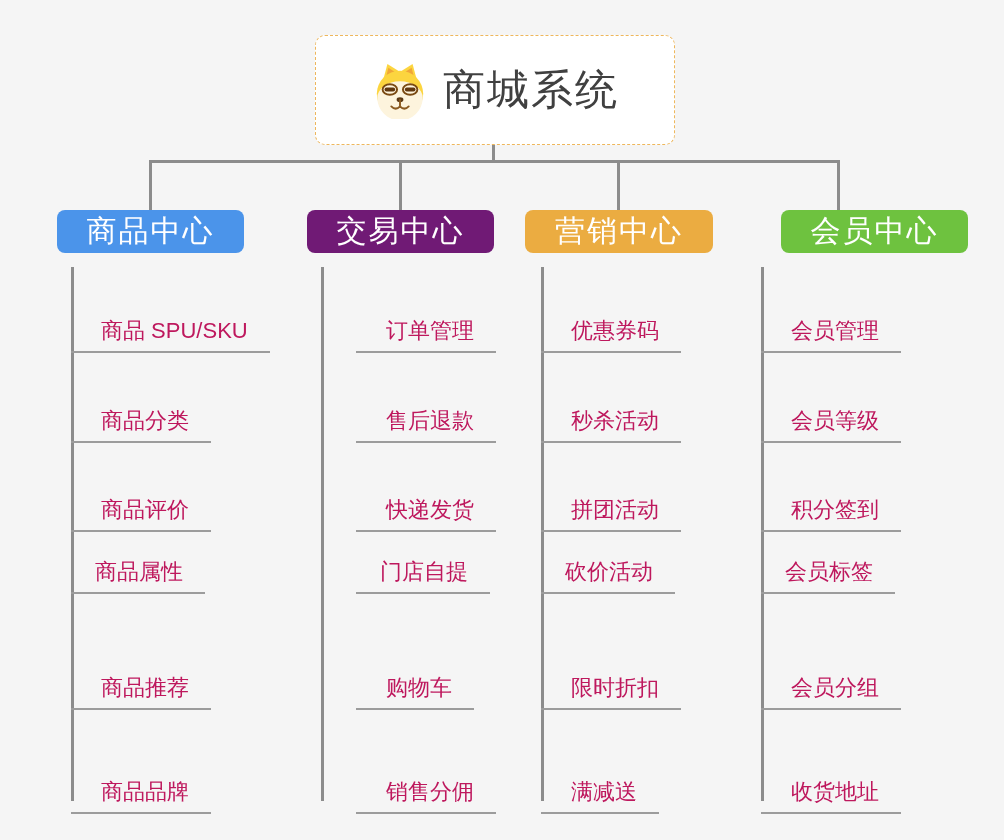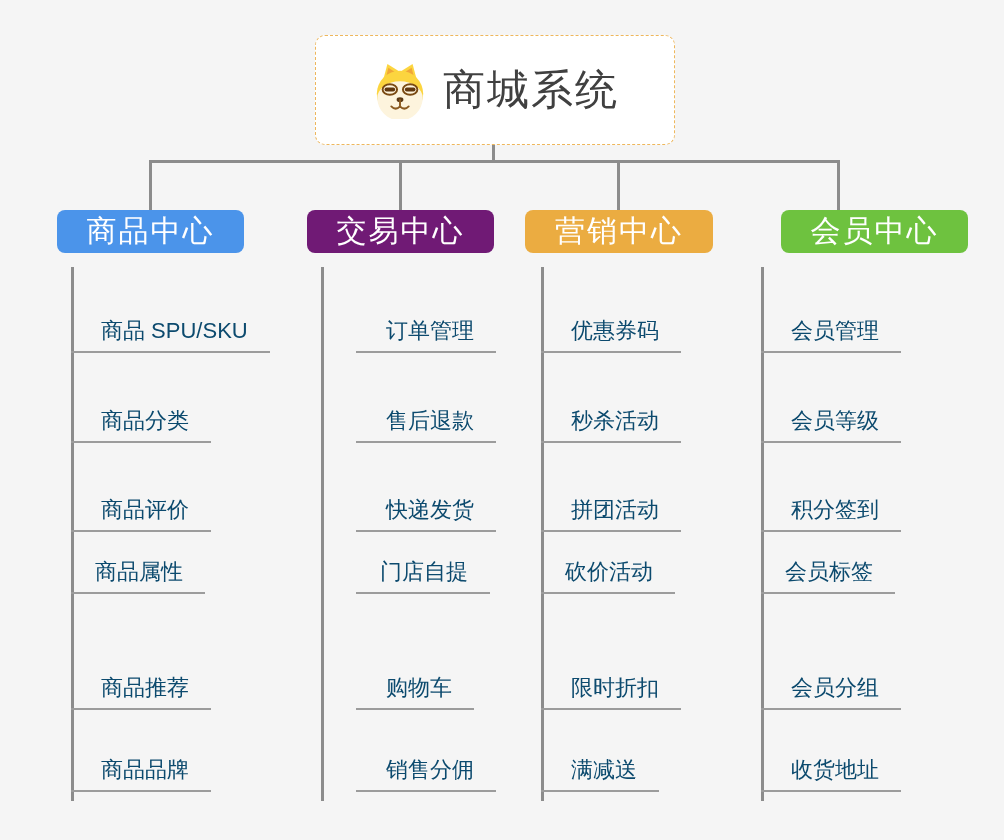--- a/index.html
+++ b/index.html
@@ -36,27 +36,27 @@
   }
   .b0{left:57px;} .b1{left:307px;} .b2{left:525px;width:188px;} .b3{left:745px;margin-left:36px;}
 
   
   .trunk{position:absolute;top:267px;width:3px;height:534px;background:#8c8c8c;}
   .t0{left:71px;} .t1{left:321px;} .t2{left:541px;} .t3{left:761px;}
 
   
   .item{
     position:absolute;white-space:nowrap;
-    font-size:22px;line-height:28px;color:#0c4a6e;
+    font-size:22px;line-height:28px;color:#be185d;
     padding:0 22px 6px 30px;
     border-bottom:2px solid #9c9c9c;
   }
   .c0{left:71px;} .c1{left:321px;margin-left:35px;} .c2{left:541px;} .c3{left:761px;}
   .r0{top:317px;} .r1{top:407px;} .r2{top:496px;}
-  .r3{top:558px;padding-left:24px;} .r4{top:674px;} .r5{top:756px;}
+  .r3{top:558px;padding-left:24px;} .r4{top:674px;} .r5{top:778px;}
 </style>
 </head>
 <body>
 
 <div class="canvas">
 
   <div class="root-node">
     <svg class="root-icon" viewBox="0 0 60 60" aria-hidden="true">
       <path d="M12 22 L17 3 L31 12 Z" fill="#fcd53f"></path>
       <path d="M48 22 L43 3 L29 12 Z" fill="#fcd53f"></path>

